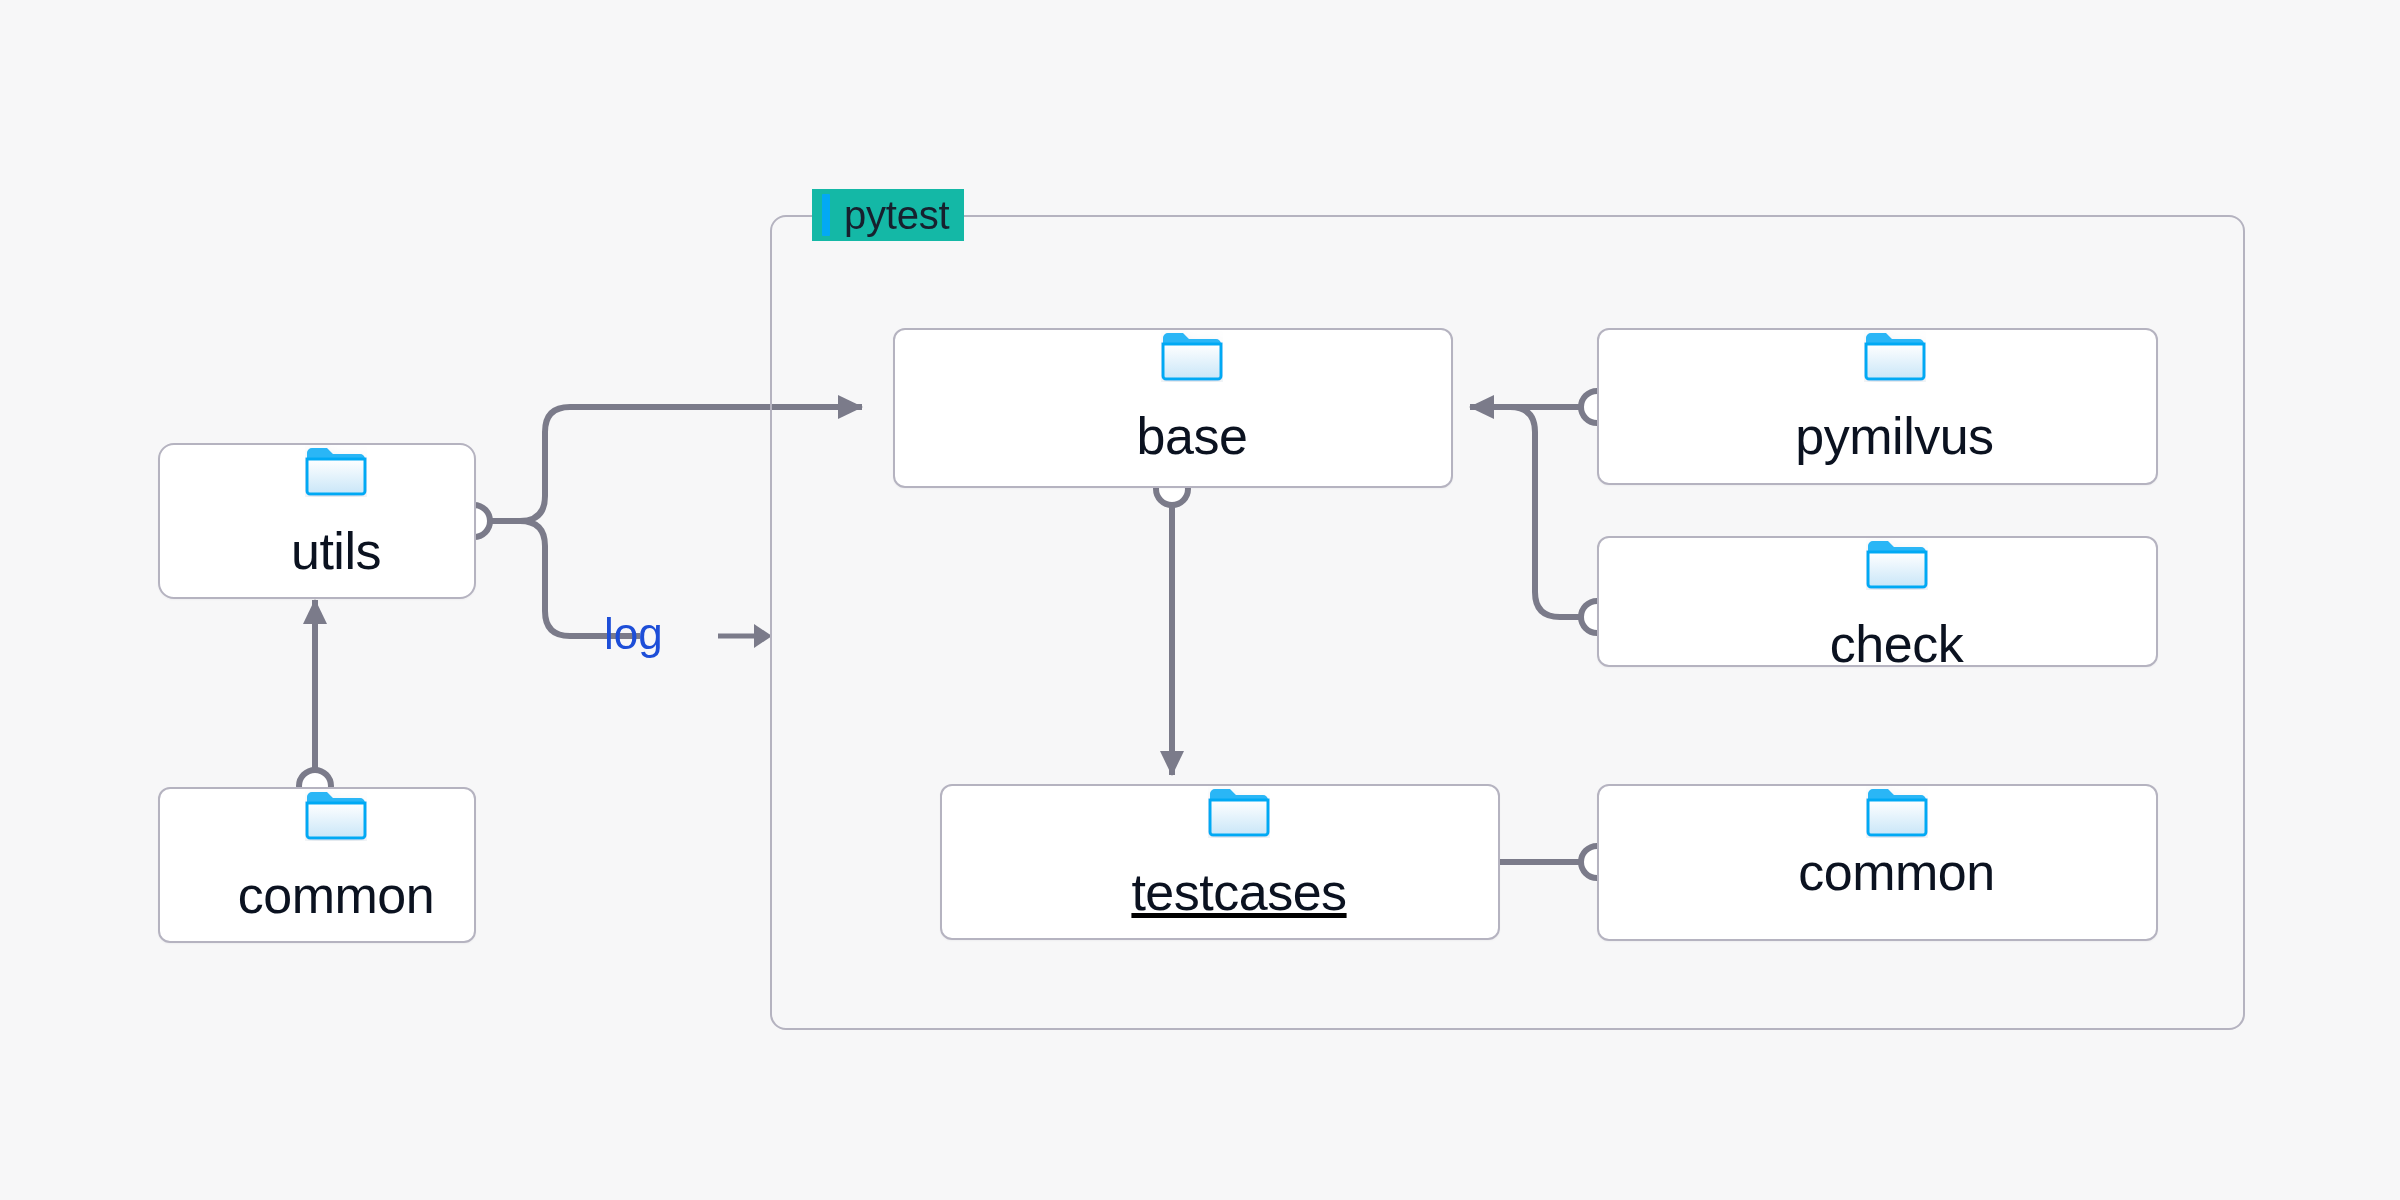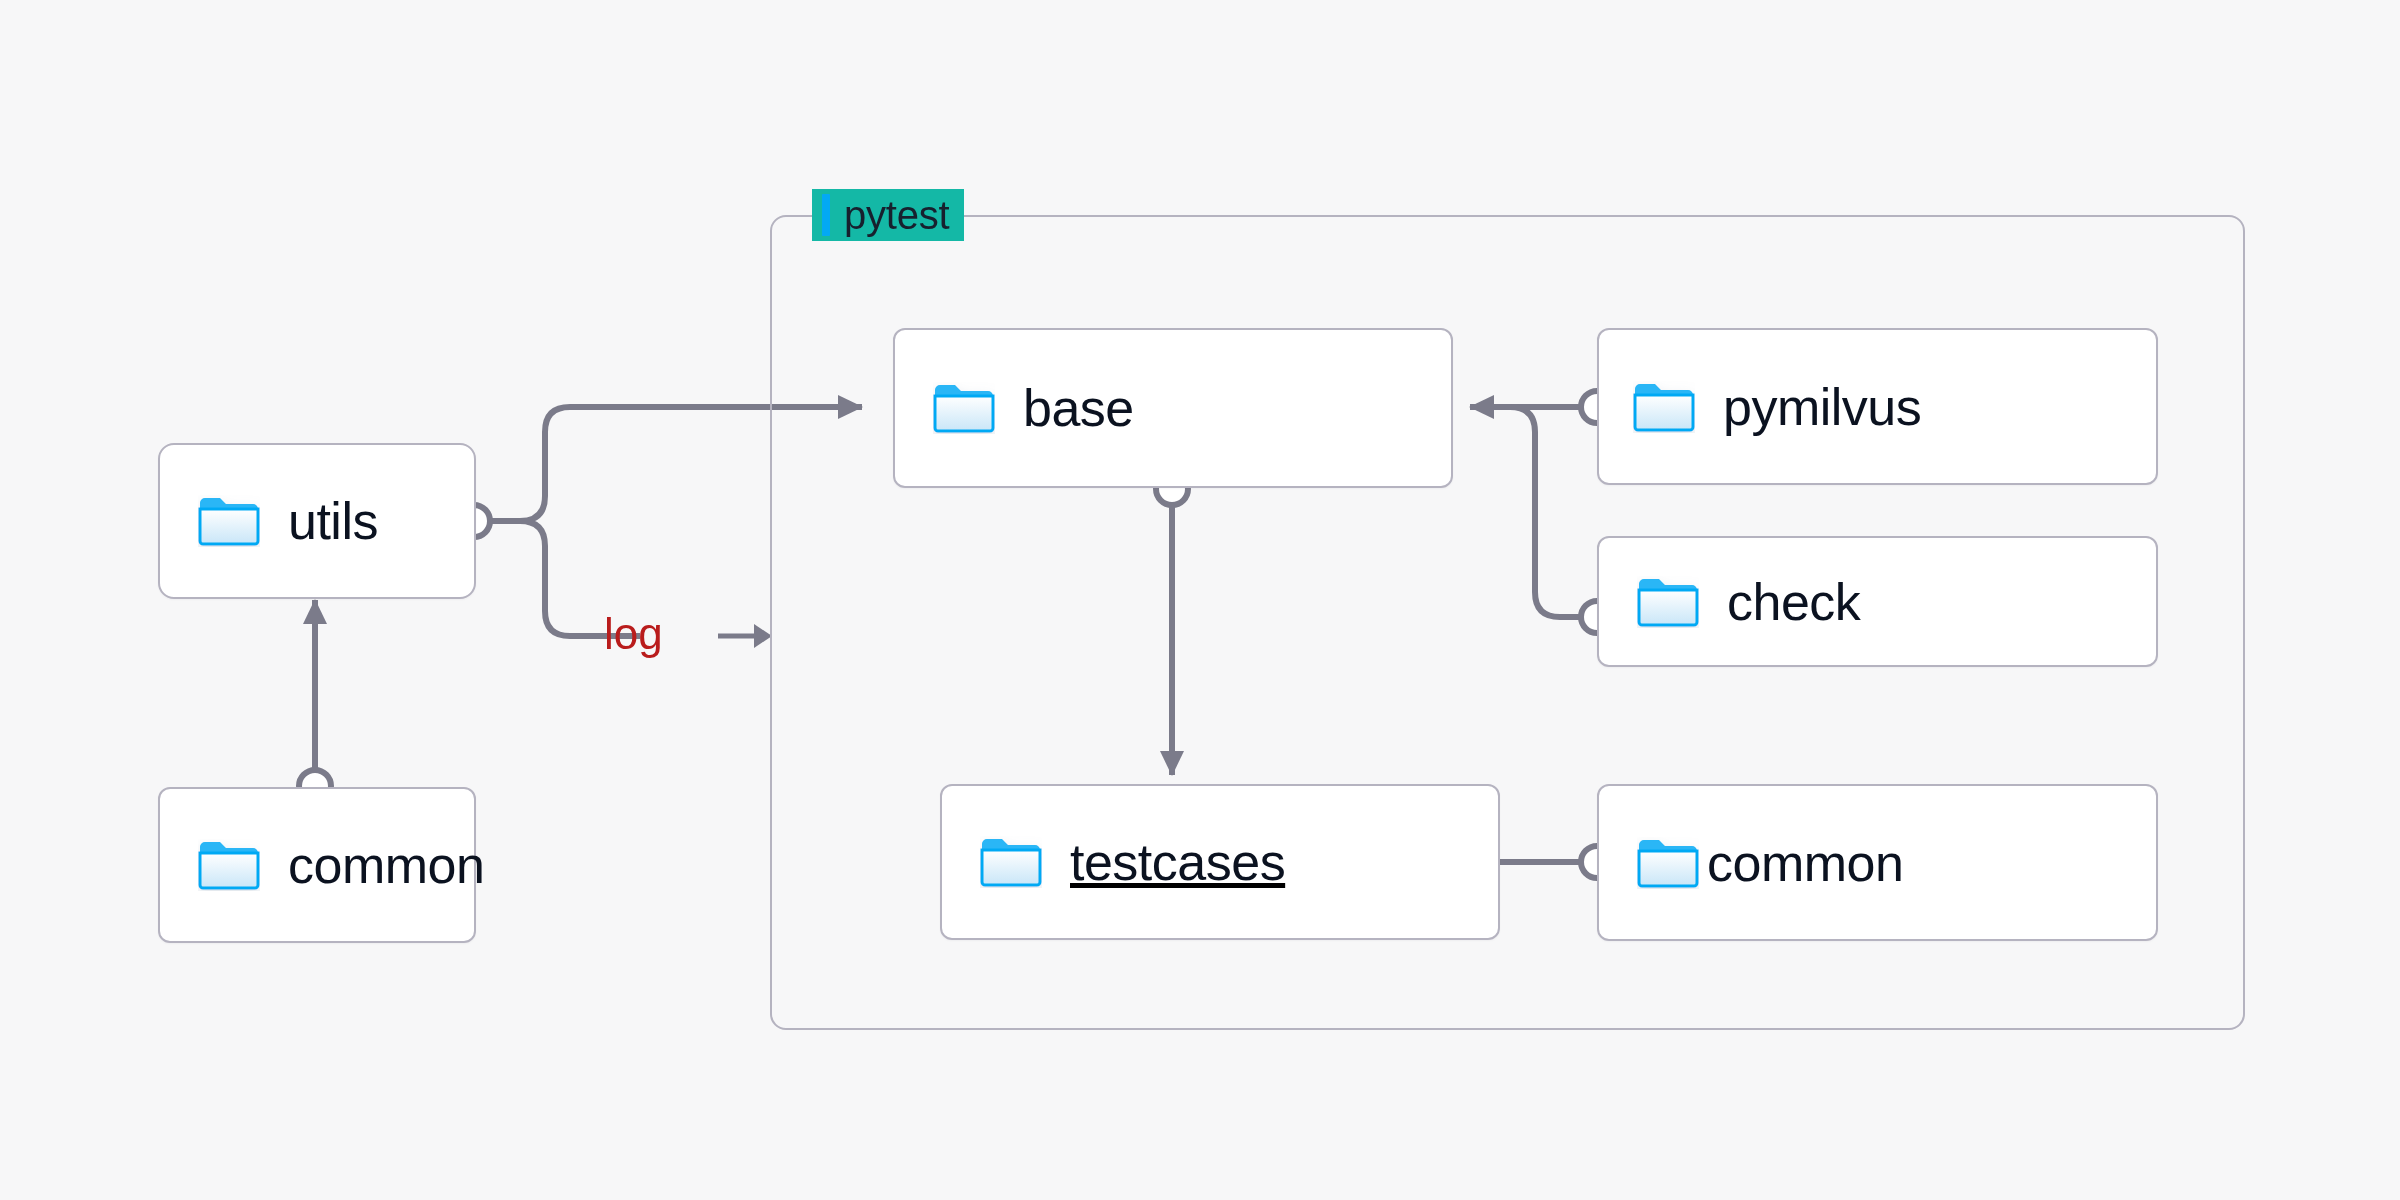--- a/index.html
+++ b/index.html
@@ -64,40 +64,41 @@
     position: absolute;
     box-sizing: border-box;
     background: #ffffff;
     border: 2px solid #b5b3c0;
     border-radius: 12px;
     display: flex;
     align-items: center;
     padding-left: 38px;
     gap: 28px;
     box-shadow: 0 1px 2px rgba(20,20,40,0.04);
+    flex-direction: column;
   }
   .node-label {
     font-size: 52px;
     color: #0b1220;
     letter-spacing: -0.5px;
     white-space: nowrap;
     line-height: 1;
   }
   .folder-icon {
     flex: 0 0 auto;
     width: 62px;
     height: 52px;
     display: block;
   }
 
   
   .edge-label {
     position: absolute;
     font-size: 44px;
-    color: #b91c1c;
+    color: #1d4ed8;
     white-space: nowrap;
     line-height: 1;
   }
 </style>
 </head>
 <body>
 
 <div id="canvas">
 
   <svg id="edges" viewBox="0 0 2400 1200" width="2400" height="1200">

